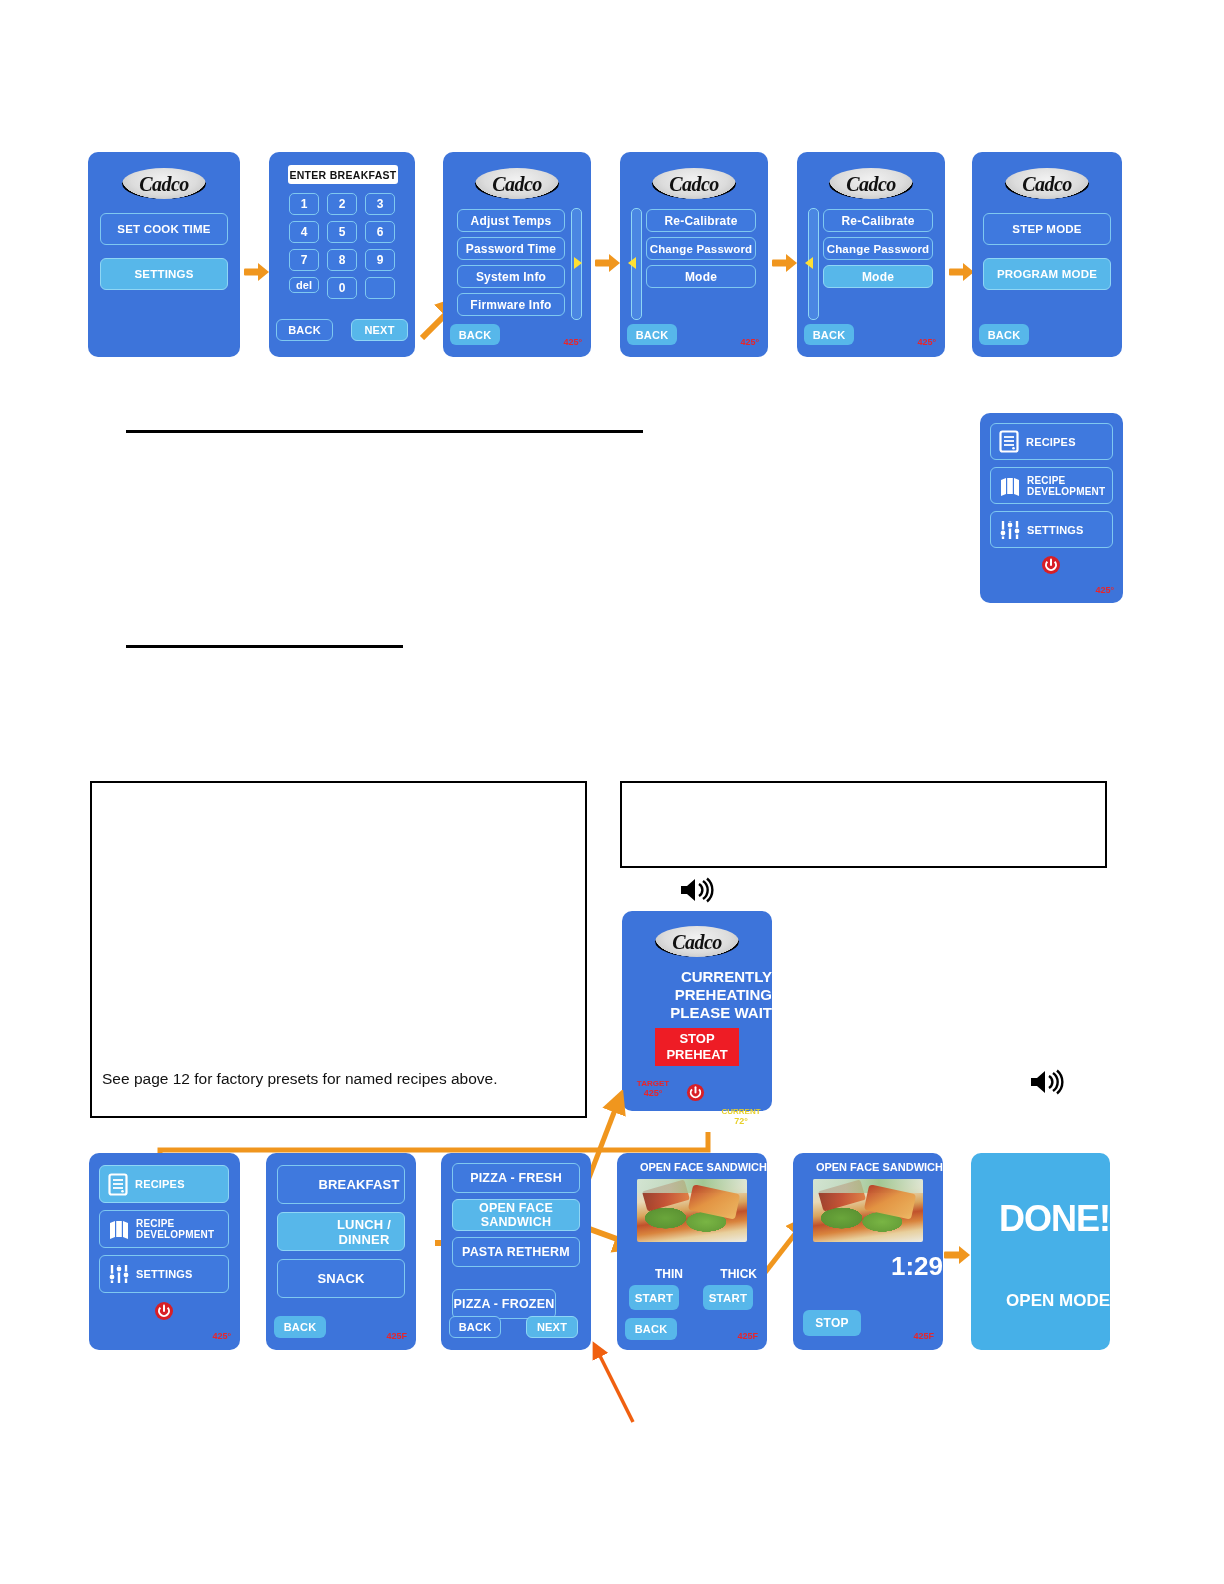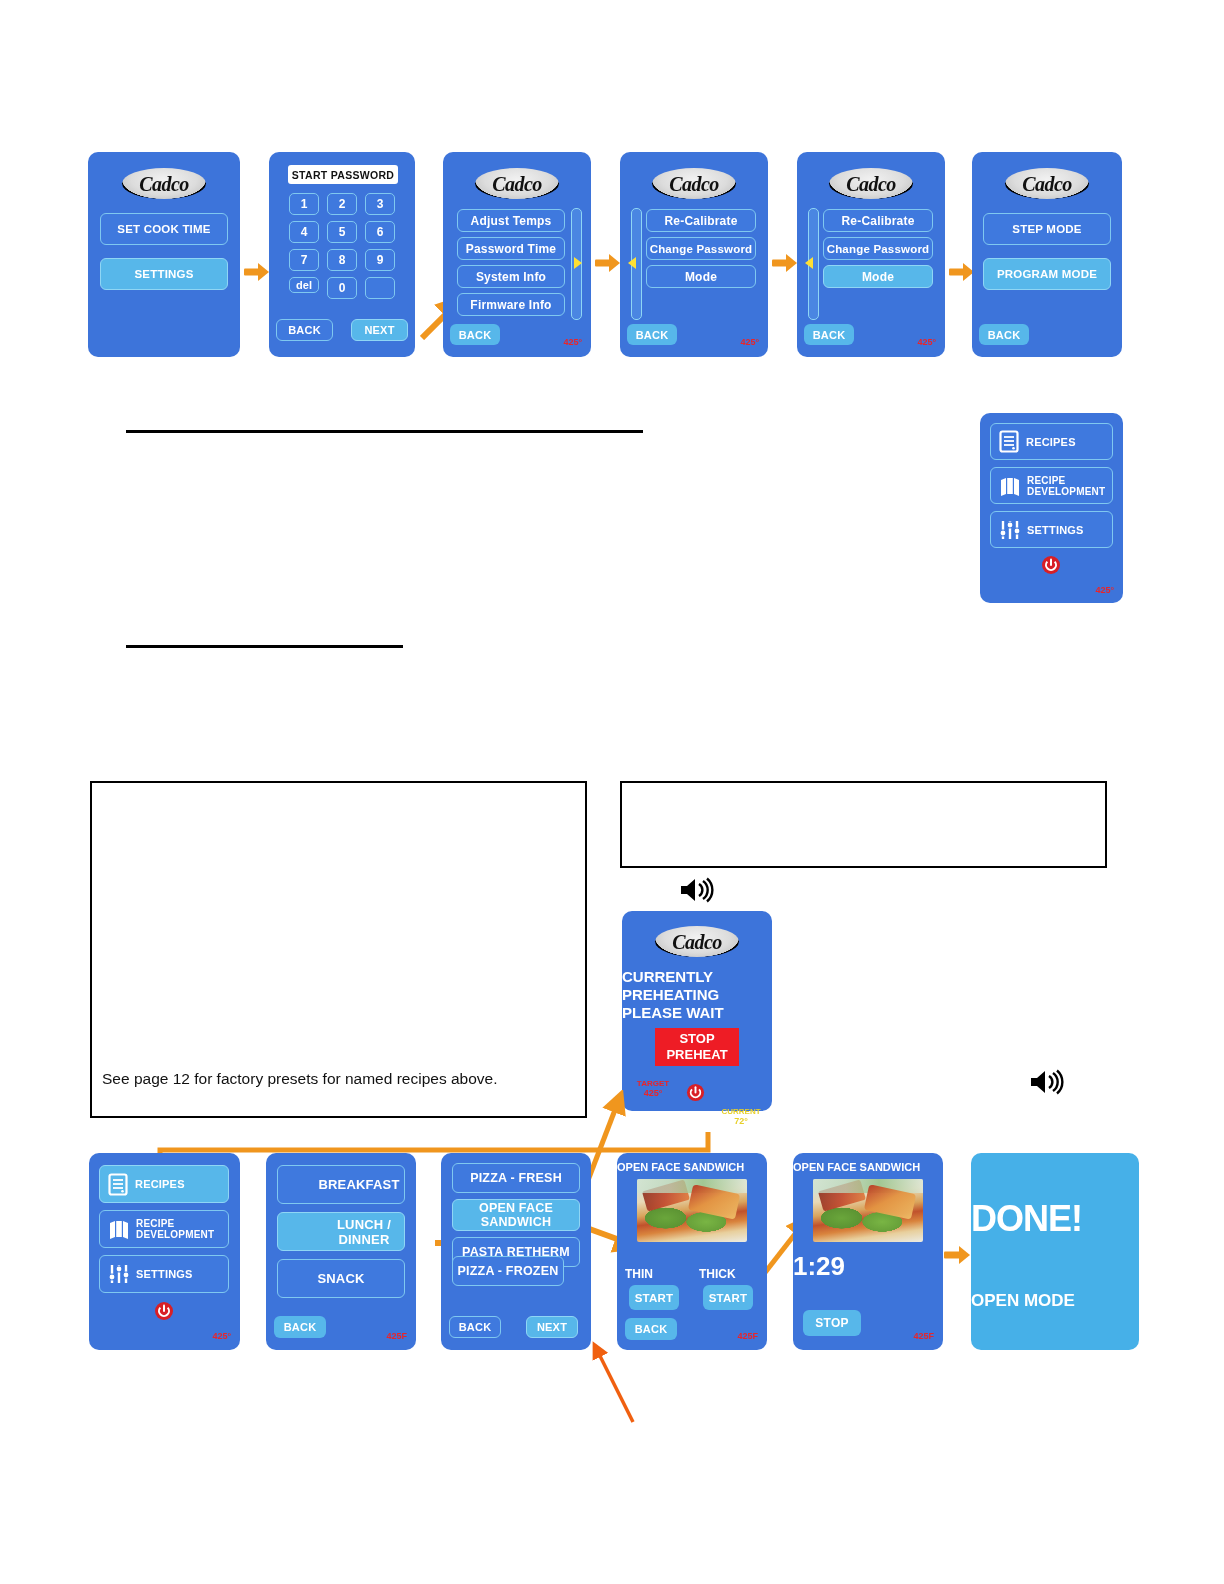--- a/index.html
+++ b/index.html
@@ -55,40 +55,40 @@
       linear-gradient(172deg, #dfe7d8 0%, #d7dfcf 16%, #e8d9b6 30%, #d9a45c 48%, #c0522c 60%, #d9843d 72%, #e8cf9c 84%, #ecece4 100%),
       #d8cdb6;
   }
   .food:before{content:"";position:absolute;left:6%;top:10%;width:40%;height:34%;
      background:linear-gradient(120deg,#8e2f1e,#c0452a 50%,#e07b3c);border-radius:3px;transform:rotate(-16deg);opacity:.9;}
   .food:after{content:"";position:absolute;right:8%;top:16%;width:44%;height:42%;
      background:linear-gradient(140deg,#b8331f,#e3913f 45%,#f0c26b);border-radius:4px;transform:rotate(12deg);opacity:.92;}
   .foodtop{position:absolute;left:0;top:0;width:100%;height:22%;
      background:linear-gradient(90deg,#cfe3d0 0%,#bcd8bb 30%,#8fbf7f 60%,#dfe9da 100%);opacity:.75;}
 
-  .title{position:absolute;color:#fff;font-weight:bold;text-align:left;}
+  .title{position:absolute;color:#fff;font-weight:bold;text-align:right;}
 </style>
 </head>
 <body>
 
 <div class="screen" style="left:88px;top:152px;width:152px;height:205px;">
   <div class="logo" style="top:16px;">
     <span>Cadco</span>
   </div>
   <div class="btn" style="left:12px;top:61px;width:128px;height:32px;font-size:11.5px;">SET COOK TIME</div>
   <div class="btn sel" style="left:12px;top:106px;width:128px;height:32px;font-size:11.5px;">SETTINGS</div>
 </div>
 
 <div class="arrow" style="left:244px;top:272px;width:25px;">
   <div class="shaft" style="width:16px;"></div>
     <div class="head" style="left:14px;"></div>
 </div>
 
 <div class="screen" style="left:269px;top:152px;width:146px;height:205px;">
-  <div class="pwfield" style="left:19px;top:13px;width:110px;height:19px;">START PASSWORD</div>
+  <div class="pwfield" style="left:19px;top:13px;width:110px;height:19px;">ENTER BREAKFAST</div>
   <div class="kb" style="left:20px;top:41px;width:30px;height:22px;">1</div>
   <div class="kb" style="left:58px;top:41px;width:30px;height:22px;">2</div>
   <div class="kb" style="left:96px;top:41px;width:30px;height:22px;">3</div>
   <div class="kb" style="left:20px;top:69px;width:30px;height:22px;">4</div>
   <div class="kb" style="left:58px;top:69px;width:30px;height:22px;">5</div>
   <div class="kb" style="left:96px;top:69px;width:30px;height:22px;">6</div>
   <div class="kb" style="left:20px;top:97px;width:30px;height:22px;">7</div>
   <div class="kb" style="left:58px;top:97px;width:30px;height:22px;">8</div>
   <div class="kb" style="left:96px;top:97px;width:30px;height:22px;">9</div>
   <div class="kb" style="left:20px;top:125px;width:30px;height:16px;font-size:11px;">del</div>
@@ -381,21 +381,21 @@
   <div class="btn sel" style="left:11px;top:59px;width:128px;height:39px;font-size:13px;padding-left:46px;">LUNCH / DINNER</div>
   <div class="btn" style="left:11px;top:106px;width:128px;height:39px;font-size:13px;">SNACK</div>
   <div class="btn sel nobd" style="left:8px;top:163px;width:52px;height:22px;font-size:11px;">BACK</div>
   <div class="temp" style="right:9px;bottom:9px;">425F</div>
 </div>
 
 <div class="screen" style="left:441px;top:1153px;width:150px;height:197px;">
   <div class="btn" style="left:11px;top:10px;width:128px;height:30px;font-size:12.5px;">PIZZA - FRESH</div>
   <div class="btn sel" style="left:11px;top:46px;width:128px;height:32px;font-size:12.5px;line-height:14px;">OPEN FACE SANDWICH</div>
   <div class="btn" style="left:11px;top:84px;width:128px;height:30px;font-size:12.5px;">PASTA RETHERM</div>
-  <div class="btn" style="left:11px;top:103px;width:112px;height:30px;font-size:12.5px;">PIZZA - FROZEN</div>
+  <div class="btn" style="left:11px;top:136px;width:104px;height:30px;font-size:12.5px;">PIZZA - FROZEN</div>
   <div class="btn" style="left:8px;top:163px;width:52px;height:22px;font-size:11px;">BACK</div>
   <div class="btn sel" style="left:85px;top:163px;width:52px;height:22px;font-size:11px;">NEXT</div>
 </div>
 
 <div class="screen" style="left:617px;top:1153px;width:150px;height:197px;">
   <div class="title" style="left:0;top:8px;width:100%;font-size:11px;">OPEN FACE SANDWICH</div>
   <div class="food" style="left:20px;top:26px;width:110px;height:63px;">
       <div class="foodtop"></div>
     </div>
   <div class="title" style="left:8px;top:114px;width:58px;font-size:12px;">THIN</div>
@@ -409,16 +409,16 @@
 <div class="screen" style="left:793px;top:1153px;width:150px;height:197px;">
   <div class="title" style="left:0;top:8px;width:100%;font-size:11px;">OPEN FACE SANDWICH</div>
   <div class="food" style="left:20px;top:26px;width:110px;height:63px;">
       <div class="foodtop"></div>
     </div>
   <div class="title" style="left:0;top:98px;width:100%;font-size:26px;">1:29</div>
   <div class="btn sel nobd" style="left:10px;top:157px;width:58px;height:26px;font-size:12px;">STOP</div>
   <div class="temp" style="right:9px;bottom:9px;">425F</div>
 </div>
 
-<div class="screen light" style="left:971px;top:1153px;width:168px;height:197px;">
+<div class="screen light" style="left:971px;top:1153px;width:139px;height:197px;">
   <div class="title" style="left:0;top:45px;width:100%;font-size:36px;letter-spacing:-1px;">DONE!</div>
   <div class="title" style="left:0;top:138px;width:100%;font-size:17px;">OPEN MODE</div>
 </div>
 
 </body></html>

